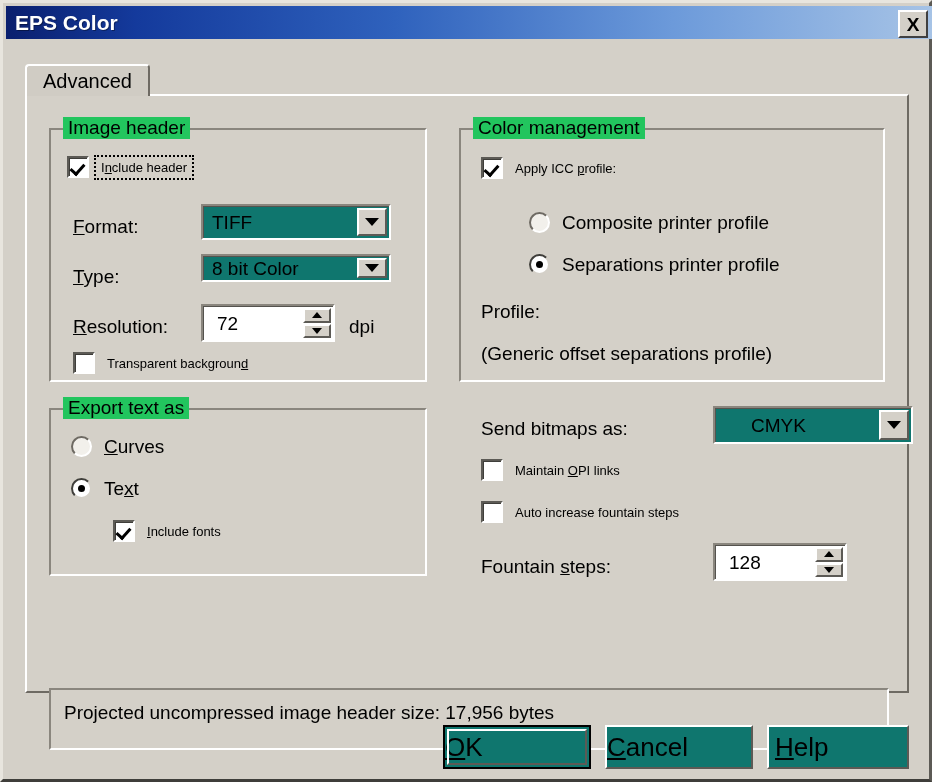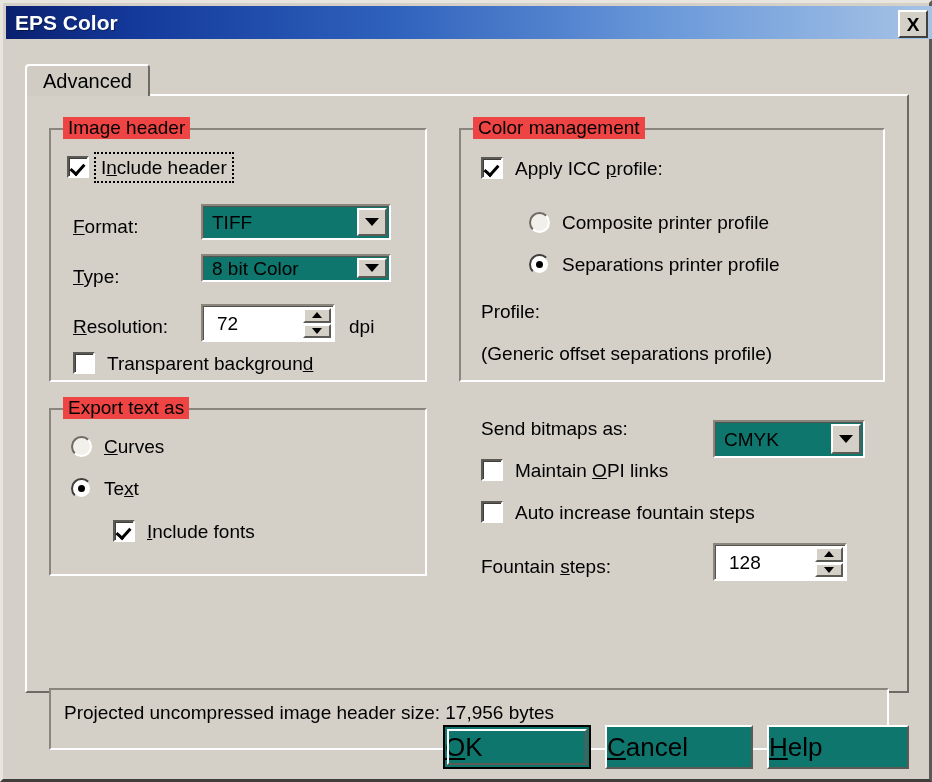--- a/index.html
+++ b/index.html
@@ -136,21 +136,21 @@
     position: absolute;
     box-sizing: border-box;
     border: 2px solid #ffffff;
     border-top-color: #8a867e;
     border-left-color: #8a867e;
   }
   .group-label {
     position: absolute;
     top: -13px;
     left: 12px;
-    background: #ef4444;
+    background: #22c55e;
     padding: 0 5px;
     font-size: 19px;
     color: #000;
     white-space: nowrap;
   }
 
   
   .lbl {
     position: absolute;
     font-size: 19px;
@@ -183,21 +183,21 @@
     content: "";
     position: absolute;
     left: 4px; top: 3px;
     width: 6px; height: 11px;
     border: solid #000;
     border-width: 0 3px 3px 0;
     transform: rotate(42deg);
   }
   .cb-label {
     margin-left: 12px;
-    font-size: 19px;
+    font-size: 13px;
     color: #000;
     white-space: nowrap;
     line-height: 1;
   }
   .cb-label.focused {
     outline: 2px dotted #000;
     outline-offset: 3px;
     padding: 1px 2px;
     margin-left: 10px;
   }
@@ -484,21 +484,21 @@
         <span class="rb-label">Te<span class="u">x</span>t</span>
       </div>
 
       <div class="cb-row" style="left:62px; top:110px;">
         <span class="checkbox checked"></span>
         <span class="cb-label"><span class="u">I</span>nclude fonts</span>
       </div>
     </div>
 
     <span class="lbl" style="left:454px; top:323px;">Send bitmaps as:</span>
-    <div class="combo" style="left:686px; top:324px; width:152px; height:38px;">
+    <div class="combo" style="left:686px; top:310px; width:200px; height:38px;padding-left:27px;">
       <span class="combo-text">CMYK</span>
       <span class="combo-btn">
           <span class="arrow-down"></span>
         </span>
     </div>
 
     <div class="cb-row" style="left:454px; top:363px;">
       <span class="checkbox"></span>
       <span class="cb-label">Maintain <span class="u">O</span>PI links</span>
     </div>
@@ -527,17 +527,17 @@
 
   </div>
 
   <div class="dlgbtn default" style="left:440px; top:722px; width:148px; height:44px;">
     <span class="inner"></span>
     <span><span class="u">O</span>K</span>
   </div>
   <div class="dlgbtn" style="left:602px; top:722px; width:148px; height:44px;">
     <span><span class="u">C</span>ancel</span>
   </div>
-  <div class="dlgbtn" style="left:764px; top:722px; width:142px; height:44px;">
+  <div class="dlgbtn" style="left:764px; top:722px; width:142px; height:44px;padding-left:6px;">
     <span><span class="u">H</span>elp</span>
   </div>
 
 </div>
 
 </body></html>

